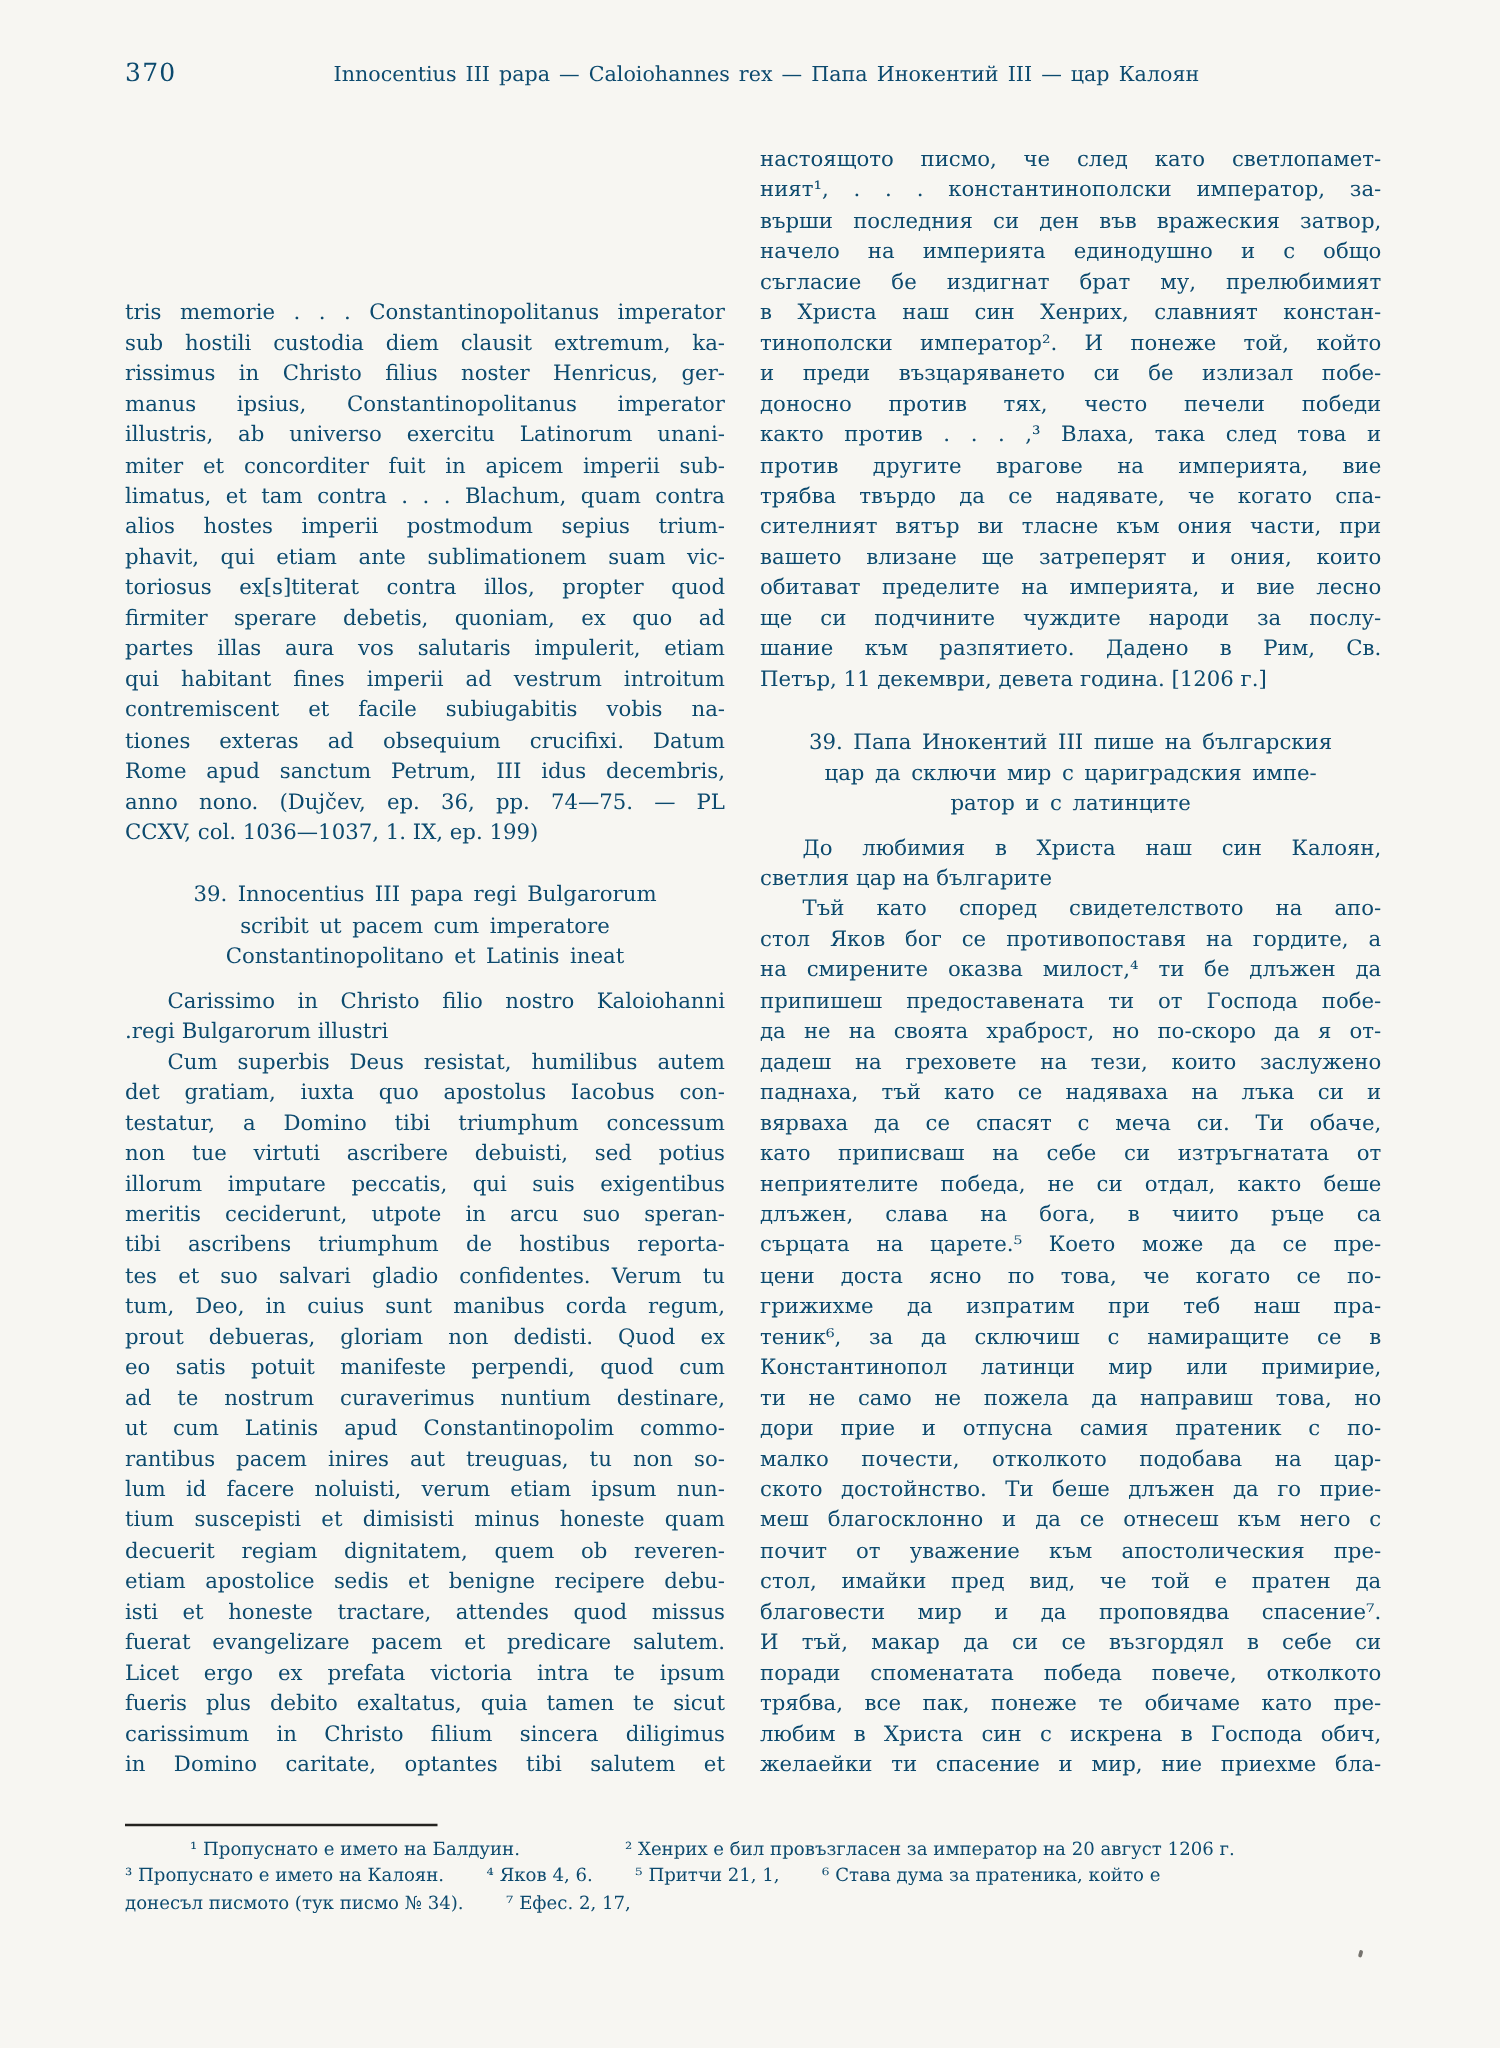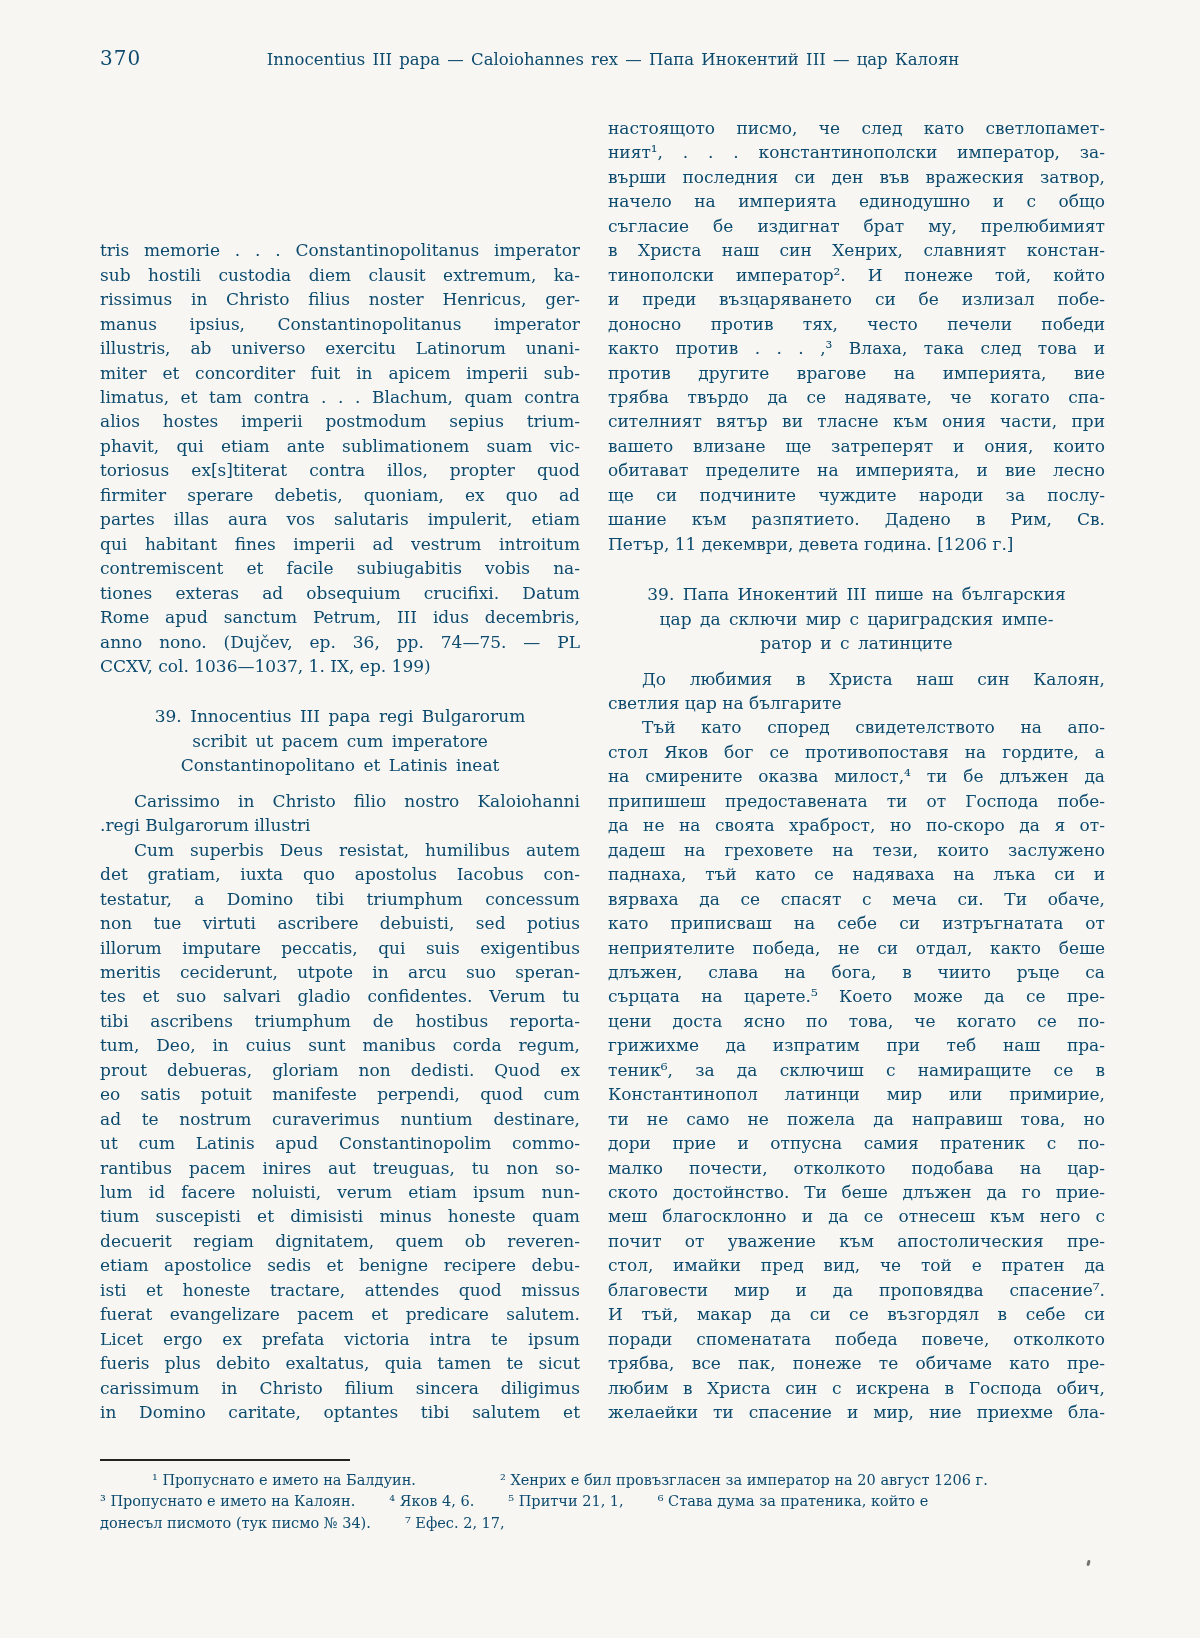--- a/index.html
+++ b/index.html
@@ -128,22 +128,22 @@
           <div class="line indent">Carissimo in Christo filio nostro Kaloiohanni</div>
           <div class="line last">.regi Bulgarorum illustri</div>
         </div>
         <div class="block para">
           <div class="line indent">Cum superbis Deus resistat, humilibus autem</div>
           <div class="line">det gratiam, iuxta quo apostolus Iacobus con-</div>
           <div class="line">testatur, a Domino tibi triumphum concessum</div>
           <div class="line">non tue virtuti ascribere debuisti, sed potius</div>
           <div class="line">illorum imputare peccatis, qui suis exigentibus</div>
           <div class="line">meritis ceciderunt, utpote in arcu suo speran-</div>
+          <div class="line">tibi ascribens triumphum de hostibus reporta-</div>
           <div class="line">tes et suo salvari gladio confidentes. Verum tu</div>
-          <div class="line">tibi ascribens triumphum de hostibus reporta-</div>
           <div class="line">tum, Deo, in cuius sunt manibus corda regum,</div>
           <div class="line">prout debueras, gloriam non dedisti. Quod ex</div>
           <div class="line">eo satis potuit manifeste perpendi, quod cum</div>
           <div class="line">ad te nostrum curaverimus nuntium destinare,</div>
           <div class="line">ut cum Latinis apud Constantinopolim commo-</div>
           <div class="line">rantibus pacem inires aut treuguas, tu non so-</div>
           <div class="line">lum id facere noluisti, verum etiam ipsum nun-</div>
           <div class="line">tium suscepisti et dimisisti minus honeste quam</div>
           <div class="line">decuerit regiam dignitatem, quem ob reveren-</div>
           <div class="line">etiam apostolice sedis et benigne recipere debu-</div>

